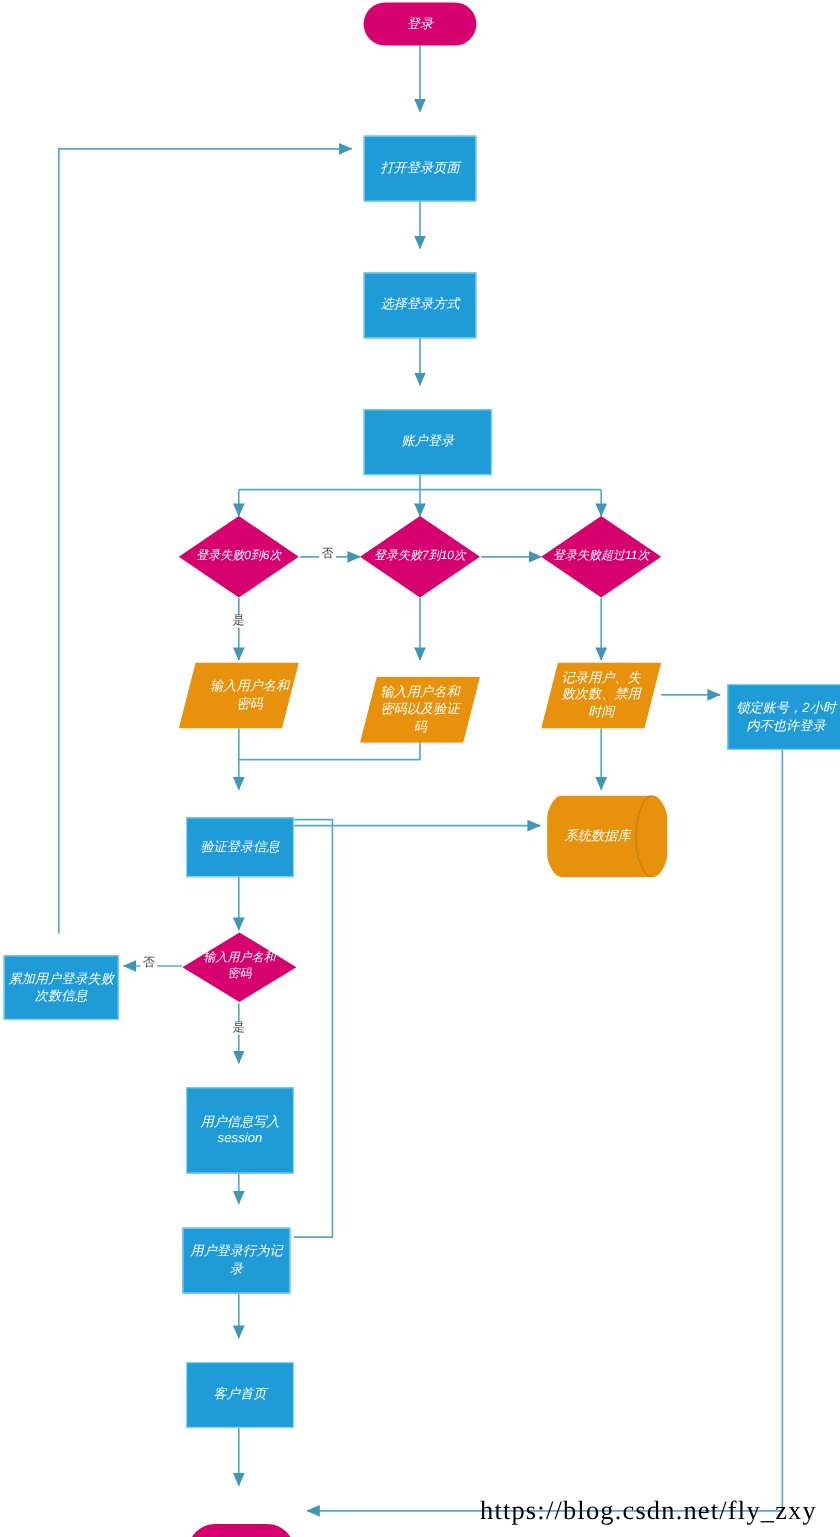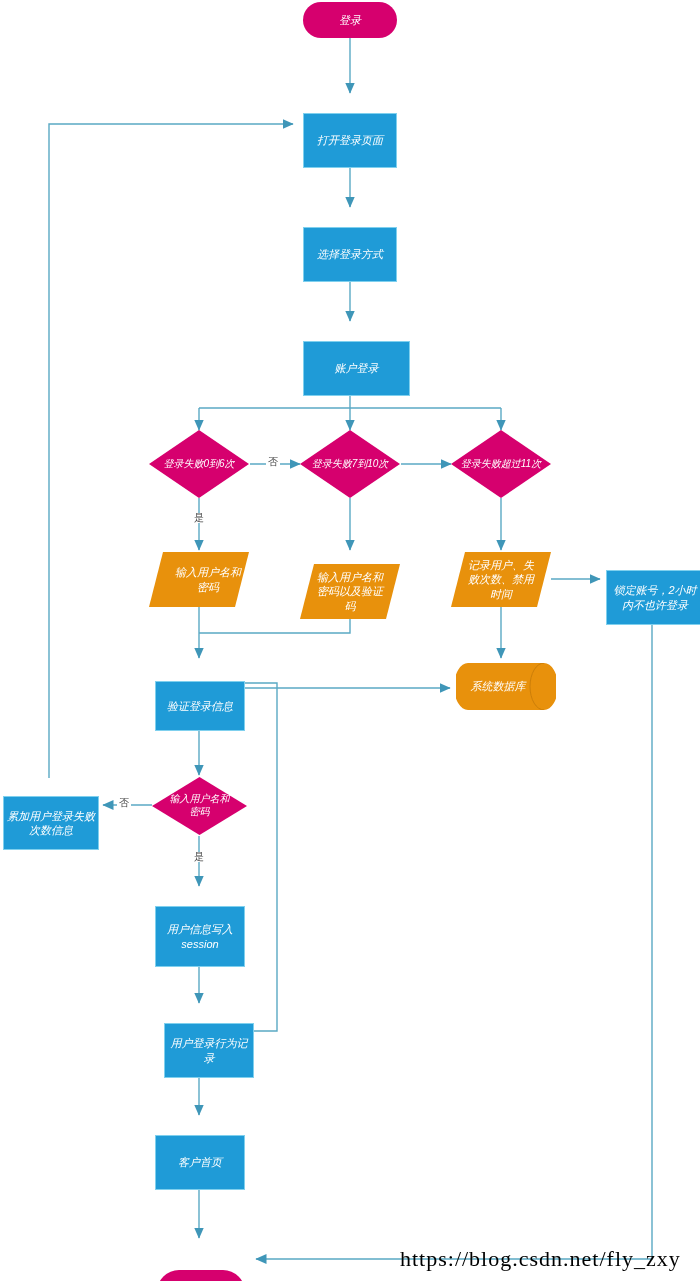--- a/index.html
+++ b/index.html
@@ -147,44 +147,44 @@
 </div>
 
 <div class="node process" style="left:606px;top:552px;width:98px;height:55px;">
   <span style="width:90px;">锁定账号，2小时内不也许登录</span>
 </div>
 
 <div class="node process" style="left:155px;top:663px;width:90px;height:50px;">
   <span>验证登录信息</span>
 </div>
 
-<div class="node cylinder" style="left:456px;top:663px;width:100px;height:47px;">
+<div class="node cylinder" style="left:456px;top:663px;width:100px;height:68px;">
   <svg class="cyl-shape" viewBox="0 0 100 55" preserveAspectRatio="none">
     <path d="M12,0 H88 a14,27.5 0 0 1 0,55 H12 a14,27.5 0 0 1 0,-55 z" fill="#e8910c"></path>
     <path d="M88,0 a14,27.5 0 0 0 0,55" fill="none" stroke="#c97c09" stroke-width="1"></path>
   </svg>
   <span class="cyl-label" style="margin-right:16px;">系统数据库</span>
 </div>
 
 <div class="node decision" style="left:152px;top:777px;width:95px;height:58px;">
   <svg class="diamond-shape" viewBox="0 0 95 58" preserveAspectRatio="none">
     <polygon points="47.5,0 95,29 47.5,58 0,29" fill="#d6006e"></polygon>
   </svg>
   <span class="dlabel" style="width:62px;">输入用户名和密码</span>
 </div>
 
 <div class="node process" style="left:3px;top:778px;width:96px;height:54px;">
   <span style="width:88px;">累加用户登录失败次数信息</span>
 </div>
 
-<div class="node process" style="left:155px;top:888px;width:90px;height:61px;">
+<div class="node process" style="left:155px;top:888px;width:90px;height:72px;">
   <span style="width:82px;">用户信息写入session</span>
 </div>
 
-<div class="node process" style="left:164px;top:1005px;width:90px;height:55px;">
+<div class="node process" style="left:152px;top:1005px;width:90px;height:55px;">
   <span style="width:86px;">用户登录行为记录</span>
 </div>
 
 <div class="node process" style="left:155px;top:1117px;width:90px;height:55px;">
   <span>客户首页</span>
 </div>
 
 <div class="node terminator" style="left:157px;top:1243px;width:88px;height:44px;margin-top:27px;">
   <span>结束</span>
 </div>

